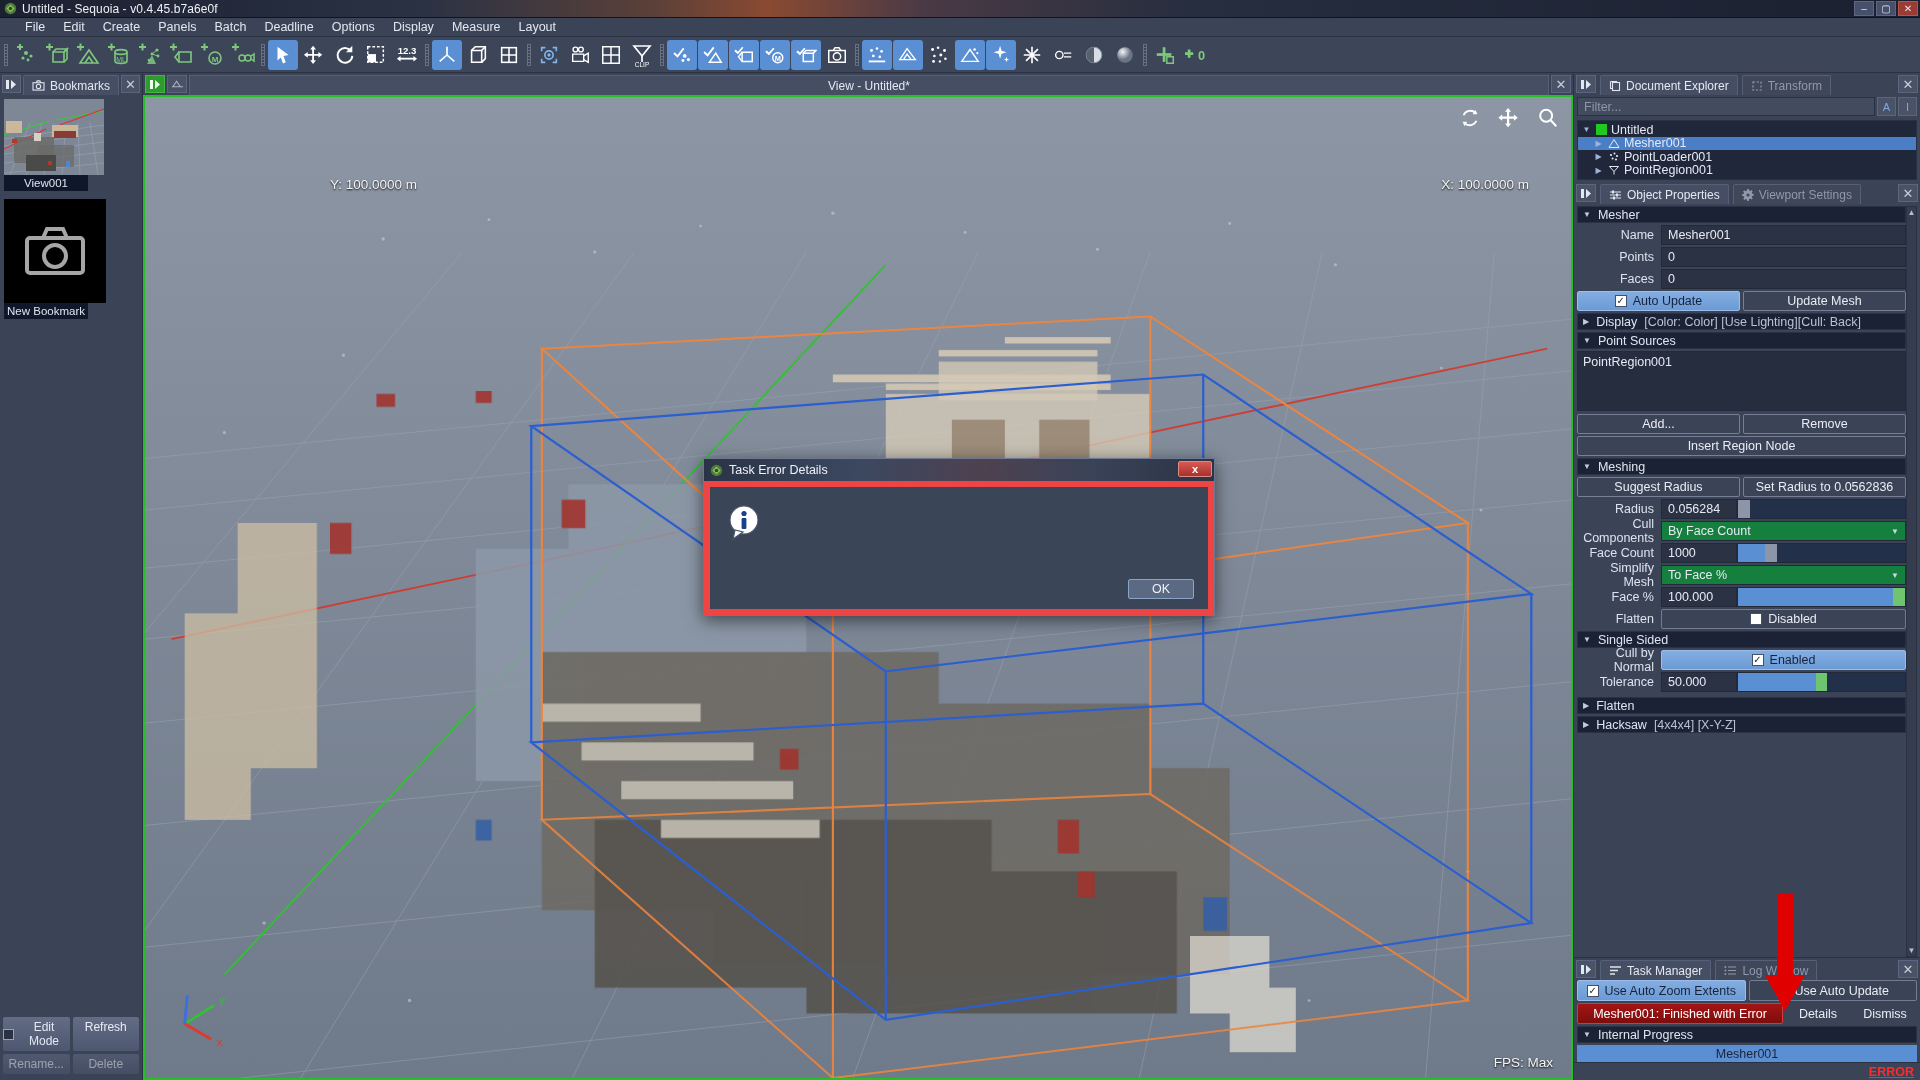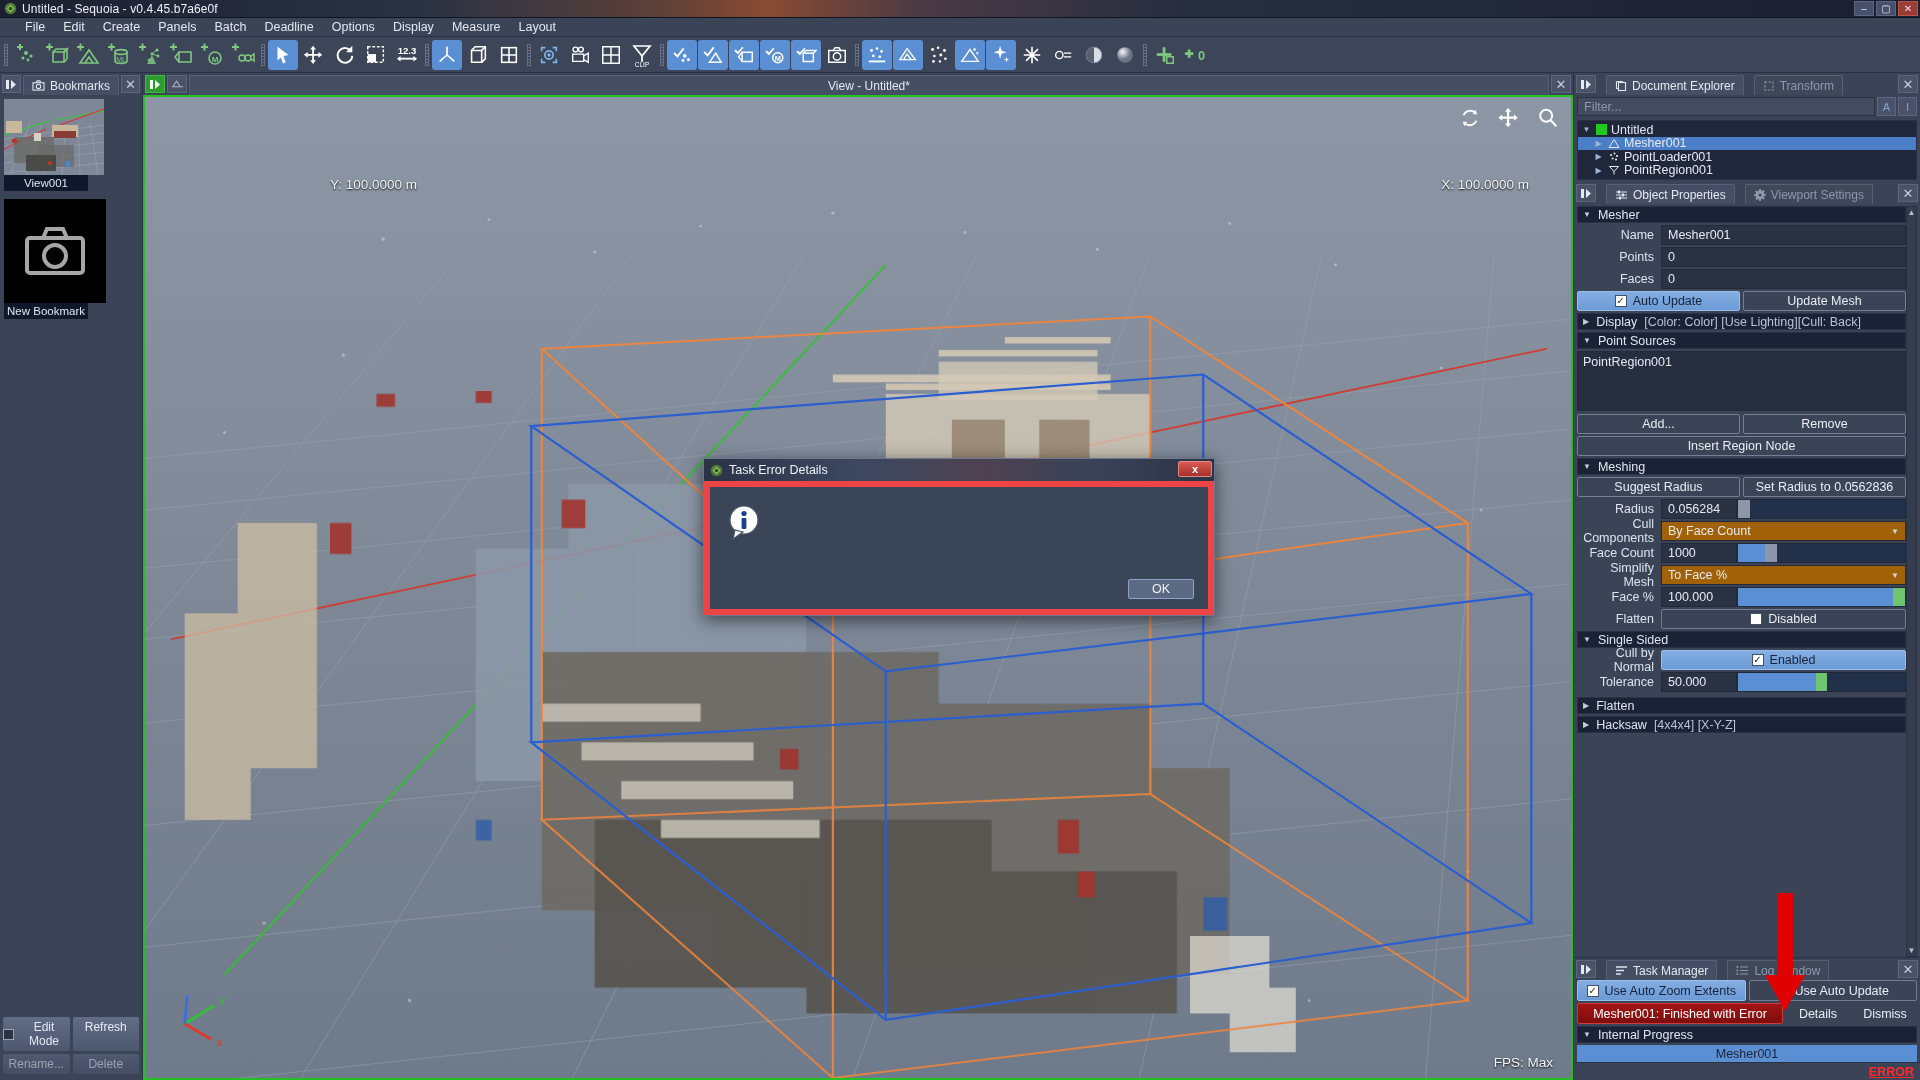--- a/index.html
+++ b/index.html
@@ -75,21 +75,21 @@
   .viewport{flex:1 1 auto;position:relative;border:2px solid #23c223;overflow:hidden;background:#7d8796;}
   .vp-nav{position:absolute;right:12px;top:10px;display:flex;gap:17px;z-index:4;}
   .vp-label{position:absolute;color:#f2f4f8;font-size:13.5px;text-shadow:0 1px 2px #000;z-index:4;}
   .fps{position:absolute;right:18px;bottom:8px;color:#f2f4f8;font-size:13.5px;z-index:4;
     text-shadow:0 1px 2px #000;}
 
   
   .rightpanel{width:347px;flex:0 0 347px;display:flex;flex-direction:column;background:#3b4356;
     border-left:1px solid #2a3142;}
   .rp-sec{display:flex;flex-direction:column;}
-  .tabbar{height:22px;display:flex;align-items:stretch;padding:2px 2px 0 2px;gap:10px;}
+  .tabbar{height:22px;display:flex;align-items:stretch;padding:2px 2px 0 2px;gap:4px;}
   .filterrow{display:flex;padding:2px 3px;gap:2px;}
   .filterinput{flex:1;background:#434b5f;border:1px solid #2a3142;color:#8d97ab;font-size:12.5px;
     padding:2px 6px;height:19px;display:flex;align-items:center;}
   .fbtn{width:19px;height:19px;background:#4a5267;border:1px solid #5b6580;
     display:flex;align-items:center;justify-content:center;color:#7fa8e0;font-size:11px;}
   .tree{background:#20273a;border:1px solid #2a3142;margin:2px 3px;padding:2px 0;flex:0 0 auto;}
   .trow{height:13.5px;display:flex;align-items:center;gap:4px;padding:0 3px;font-size:12.5px;color:#e4e9f2;}
   .trow.sel{background:#4a7fc8;}
   .tri{width:11px;text-align:center;color:#9fb4d6;font-size:8px;}
   .sqr{width:11px;height:11px;background:#20c820;display:inline-block;}
@@ -110,21 +110,21 @@
     padding:0 6px;font-size:12.5px;color:#e6eaf3;}
   .pbtn{flex:1;height:20px;background:linear-gradient(to bottom,#626c85,#4c melt);
     border:1px solid #767f96;border-radius:2px;display:flex;align-items:center;justify-content:center;
     font-size:12.5px;color:#e9edf5;}
   .btnrow{display:flex;gap:3px;margin-bottom:2px;}
   .listbox{background:#262d3f;border:1px solid #222a3a;height:60px;padding:3px 5px;font-size:12.5px;
     color:#e4e9f2;margin-bottom:3px;}
   .slider{flex:1;height:20px;background:#223049;border:1px solid #222a3a;position:relative;display:flex;}
   .sl-fill{background:#5b8fd4;}
   .sl-knob{width:12px;background:#8d96a8;border-left:1px solid #5a melt;border-right:1px solid #5a melt;}
-  .combo{flex:1;height:20px;background:#a16207;border:1px solid #222a3a;display:flex;align-items:center;
+  .combo{flex:1;height:20px;background:#15803d;border:1px solid #222a3a;display:flex;align-items:center;
     justify-content:space-between;padding:0 6px;font-size:12.5px;color:#e6eaf3;}
   .combo .ch{font-size:8px;color:#cfd6e3;}
   .chkbtn{flex:1;height:20px;display:flex;align-items:center;justify-content:center;gap:6px;
     background:linear-gradient(to bottom,#5a melt,#4a melt);border:1px solid #737c93;border-radius:2px;
     font-size:12.5px;color:#e9edf5;}
   .chkbtn.on{background:linear-gradient(to bottom,#84aee2,#6b9ad5);border-color:#9cbcea;color:#17223a;}
   .chk{width:12px;height:12px;background:#fff;border:1px solid #44506a;display:flex;align-items:center;
     justify-content:center;color:#1b2338;font-size:10px;line-height:1;}
 
   

